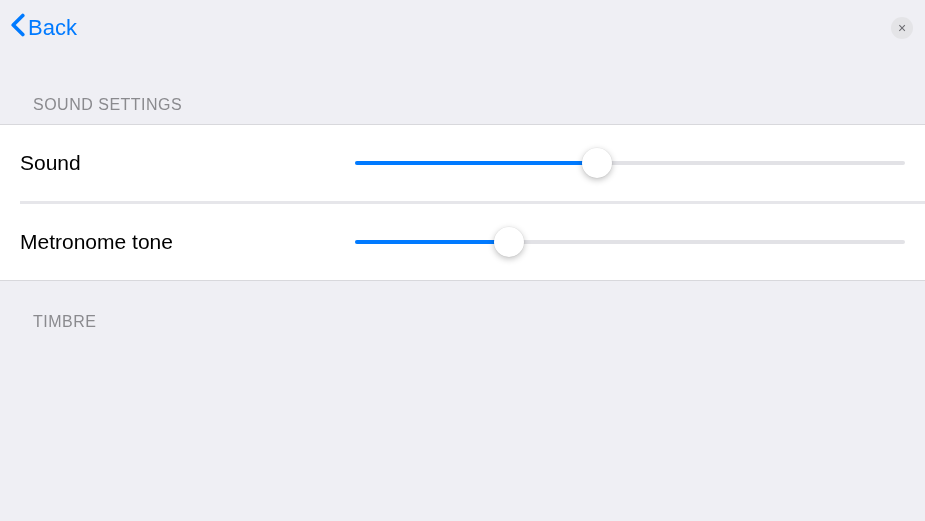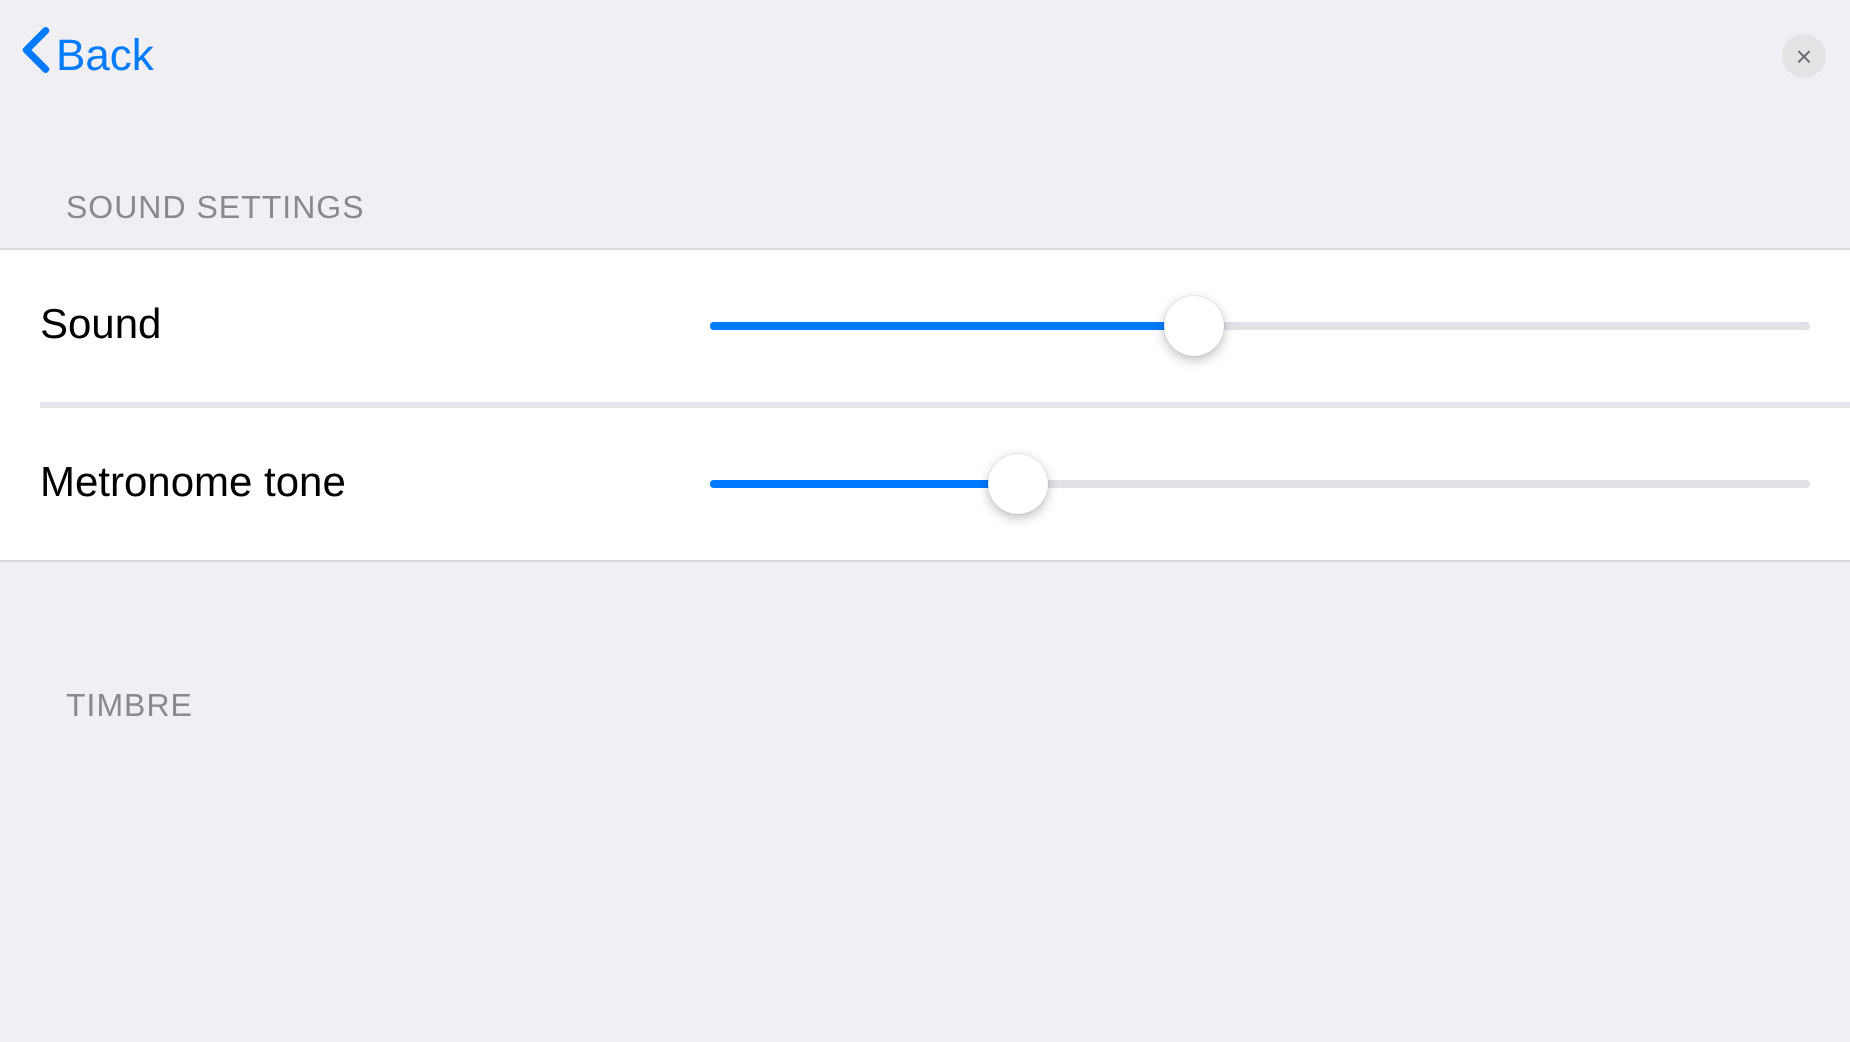--- a/index.html
+++ b/index.html
@@ -62,21 +62,20 @@
     }
     .section-header {
       padding: 40px 20px 10px 33px;
       font-size: 16px;
       letter-spacing: 0.5px;
       color: #8a8a8e;
       text-transform: uppercase;
     }
     .section-header.tight {
       padding-top: 32px;
-      margin-top: 32px;
     }
     .list-group {
       background: #ffffff;
       border-top: 1px solid #d8d8dc;
       border-bottom: 1px solid #d8d8dc;
     }
     .list-row {
       display: flex;
       align-items: center;
       min-height: 76px;

